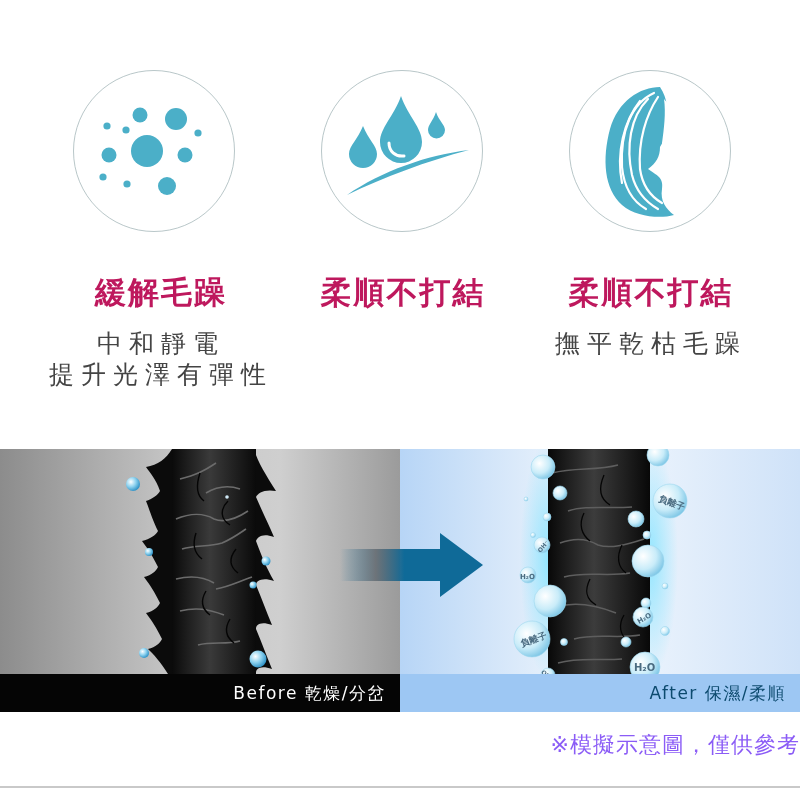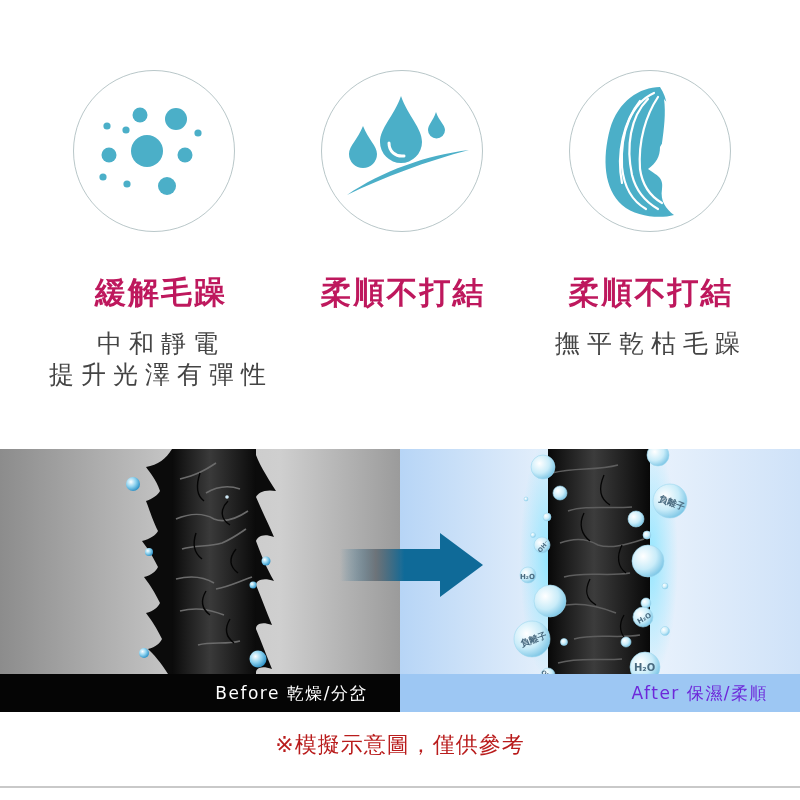--- a/index.html
+++ b/index.html
@@ -39,30 +39,30 @@
   }
   .panel.after {
     left: 400px; width: 400px;
     background: linear-gradient(90deg, #b7d5f6 0%, #e2eefb 35%, #eef5fd 55%, #cfe2f8 100%);
   }
   .panel svg { position: absolute; left: 0; top: 0; }
 
   .caption-bar {
     position: absolute; bottom: 0; height: 38px; display: flex; align-items: center;
     justify-content: flex-end; font-family: "DejaVu Sans", sans-serif; font-size: 17px;
-    letter-spacing: 1.5px; padding-right: 32px;
+    letter-spacing: 1.5px; padding-right: 14px;
   }
   .before .caption-bar { left: 0; width: 400px; background: #050505; color: #fff; }
-  .after .caption-bar { left: 0; width: 400px; background: #9dc7f3; color: #6d28d9; }
+  .after .caption-bar { left: 0; width: 400px; background: #9dc7f3; color: #0c4a6e; }
 
   .arrow { position: absolute; top: 533px; left: 340px; width: 150px; height: 64px; }
 
   .disclaimer {
-    position: absolute; top: 730px; left: 0; width: 800px; text-align: center;
-    font-family: "DejaVu Sans", sans-serif; font-size: 22px; color: #b91c1c; letter-spacing: 1px;
+    position: absolute; top: 730px; left: 0; width: 800px; text-align: right;
+    font-family: "DejaVu Sans", sans-serif; font-size: 22px; color: #8b5cf6; letter-spacing: 1px;
   }
   .bottom-rule { position: absolute; top: 786px; left: 0; width: 800px; height: 2px; background: #c9c9c9; }
 </style>
 </head>
 <body>
 
 <div class="feature f1">
   <div class="icon-circle">
     <svg viewBox="0 0 160 160">
       <g fill="#4bafc8">

